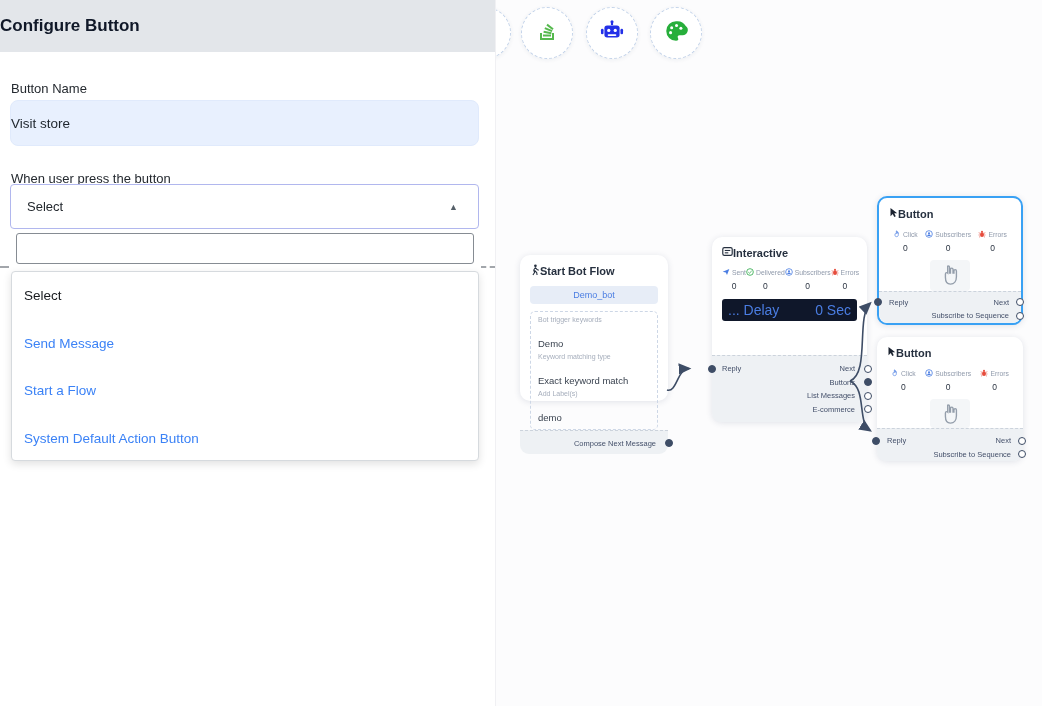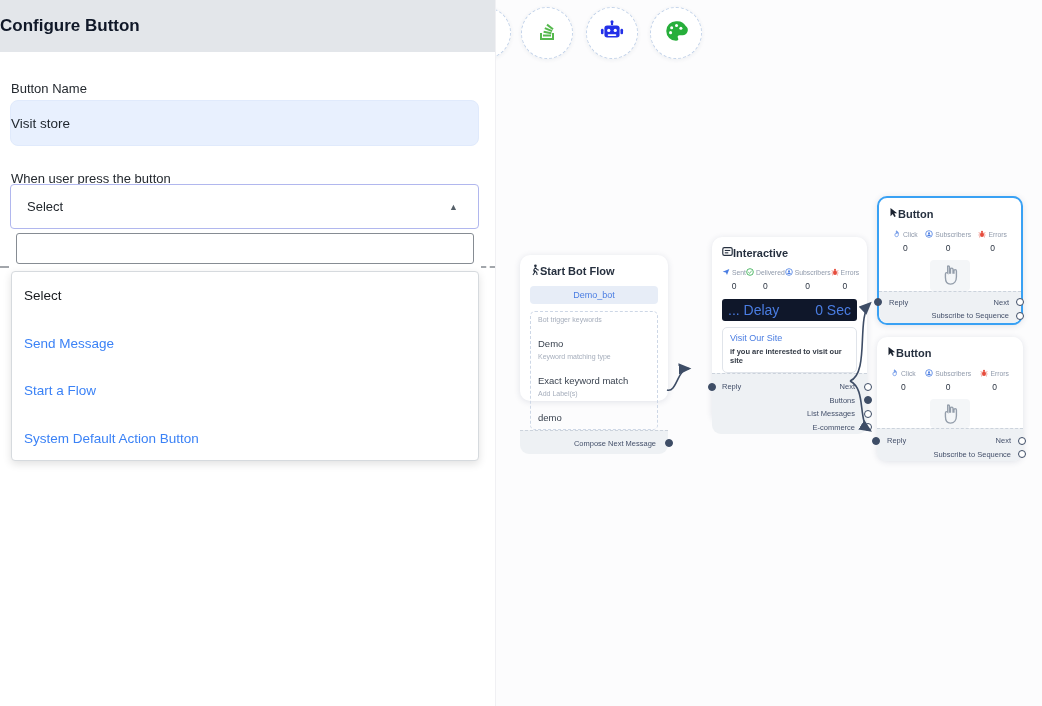--- a/index.html
+++ b/index.html
@@ -213,24 +213,20 @@
             </span>
             <span>Errors</span>
           </span>
           <span class="stat-val">0</span>
         </div>
       </div>
       <div class="delay-row">
         <span>... Delay</span>
         <span>0 Sec</span>
       </div>
-      <div class="msgbox">
-        <div class="msg-title">Visit Our Site</div>
-        <div class="msg-body">if you are interested to visit our site</div>
-      </div>
       <div class="node-footer" style="height:67px; padding-top:6px;">
         <div class="frow between">
           <span style="position:relative;">
             <span class="port filled in" style="left:-14.5px;"></span>
             <span>Reply</span>
           </span>
           <span>Next</span>
           <span class="port out"></span>
         </div>
         <div class="frow right">

